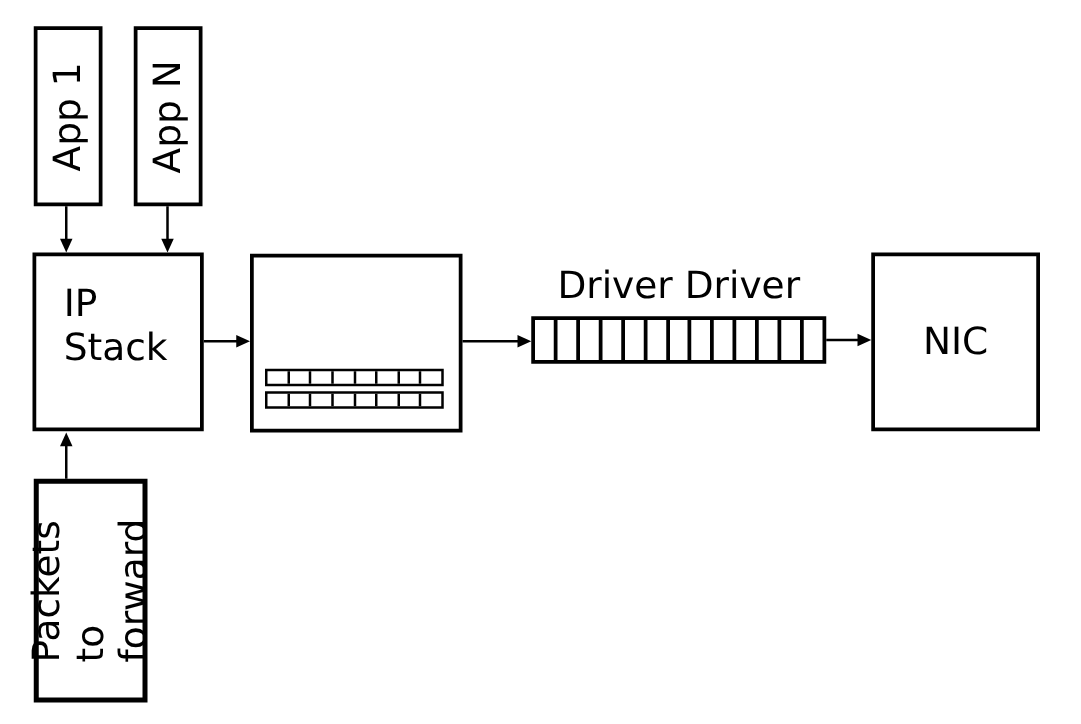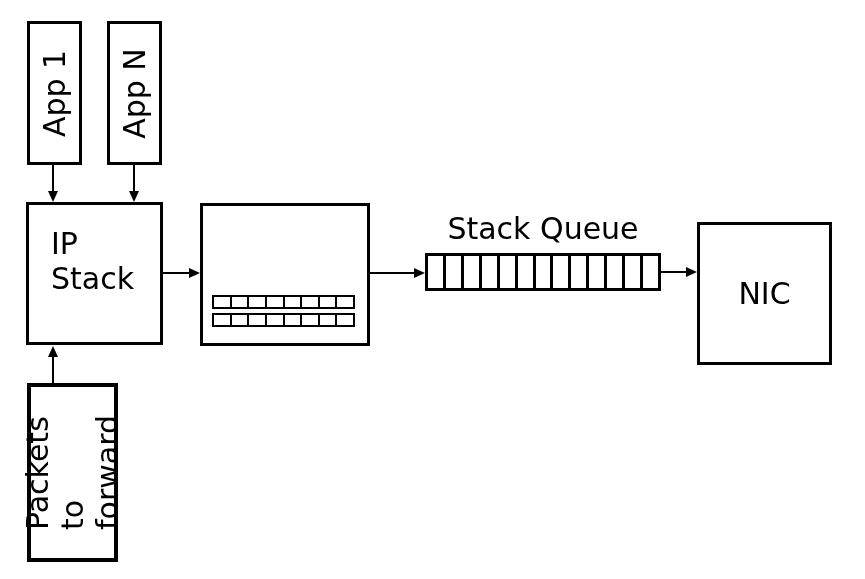--- a/index.html
+++ b/index.html
@@ -159,38 +159,38 @@
       <div class="cell"></div>
       <div class="cell"></div>
       <div class="cell"></div>
       <div class="cell"></div>
       <div class="cell"></div>
       <div class="cell"></div>
       <div class="cell"></div>
       <div class="cell"></div>
     </div>
 
-  <div class="diagram-label centered-label" style="left:420px; top:211px; width:246px;">Stack Queue</div>
+  <div class="diagram-label centered-label" style="left:420px; top:211px; width:246px;">Driver Driver</div>
   <div class="dq-strip">
       <div class="cell"></div>
       <div class="cell"></div>
       <div class="cell"></div>
       <div class="cell"></div>
       <div class="cell"></div>
       <div class="cell"></div>
       <div class="cell"></div>
       <div class="cell"></div>
       <div class="cell"></div>
       <div class="cell"></div>
       <div class="cell"></div>
       <div class="cell"></div>
       <div class="cell"></div>
     </div>
 
-  <div class="box nic-box" style="left:697px; top:202px; width:135px; height:143px;margin-top:20px;">
+  <div class="box nic-box" style="left:697px; top:202px; width:135px; height:143px;">
     <span>NIC</span>
   </div>
 
   <div class="box vbox" style="left:27px; top:383px; width:91px; height:179px; border-width:4px;">
     <span class="vtext multi">Packets to
 forward</span>
   </div>
 
   <div>
     <div class="vline" style="left:52px; top:165px; height:27px;"></div>

